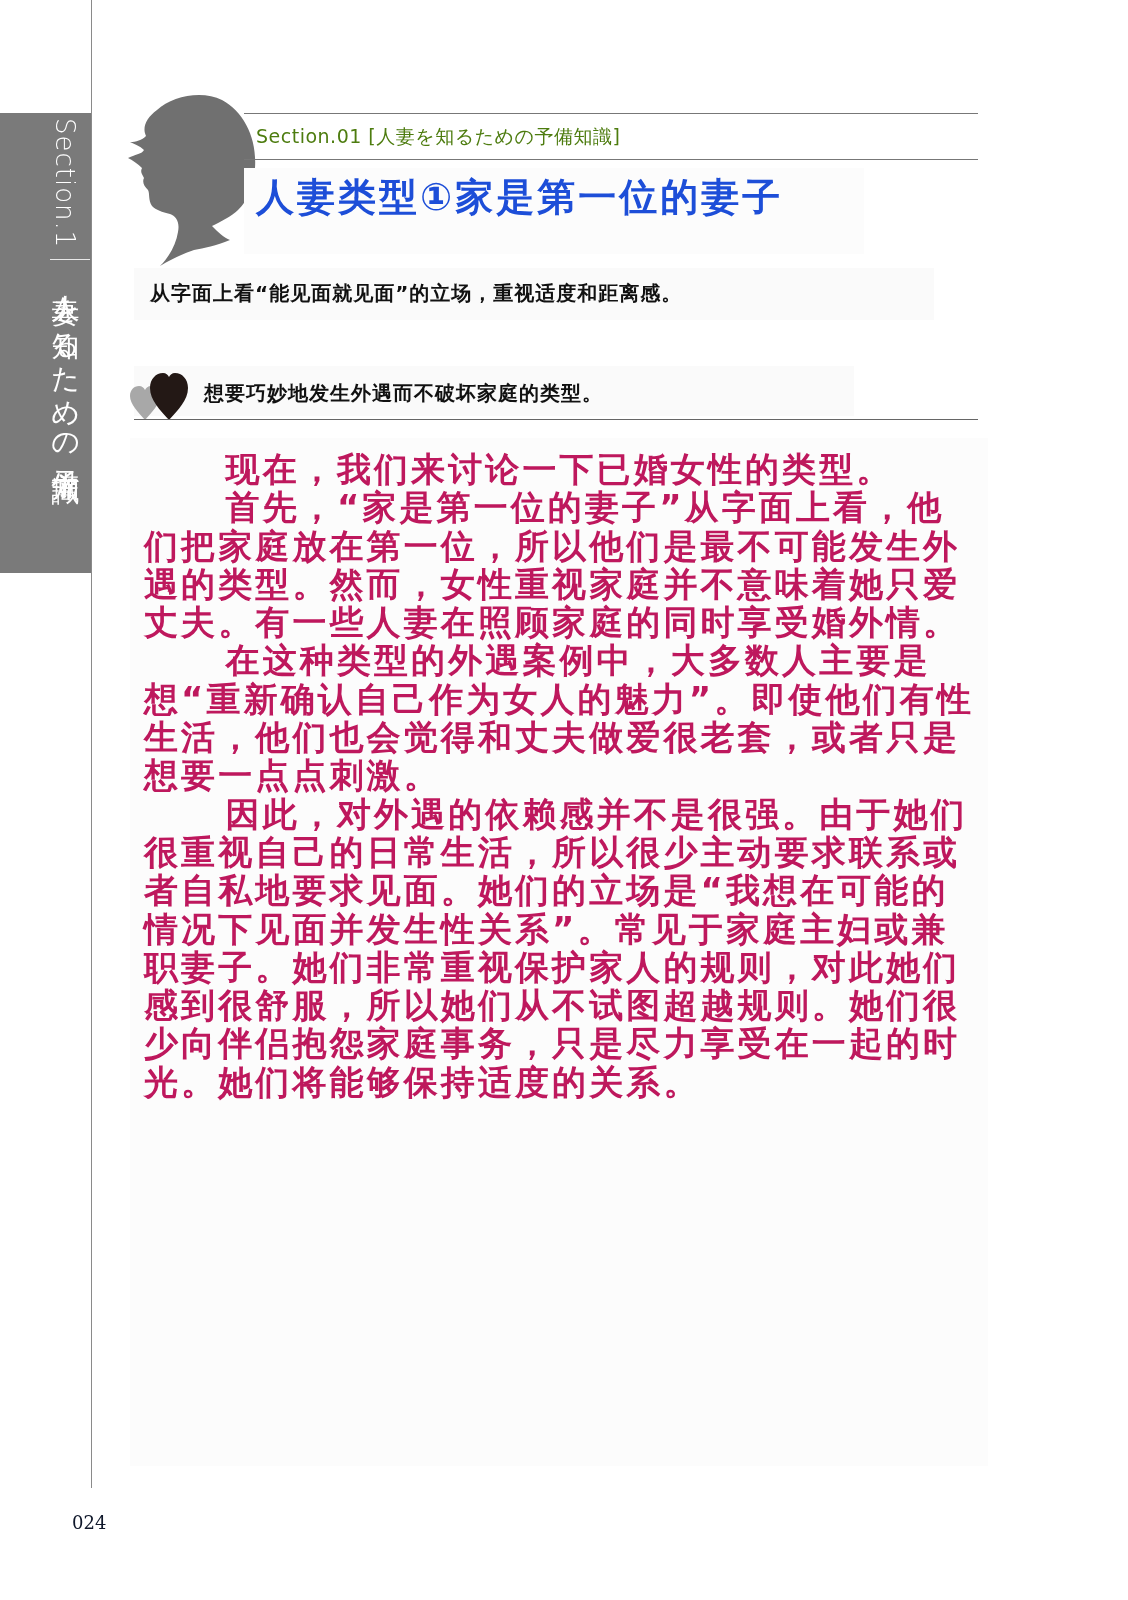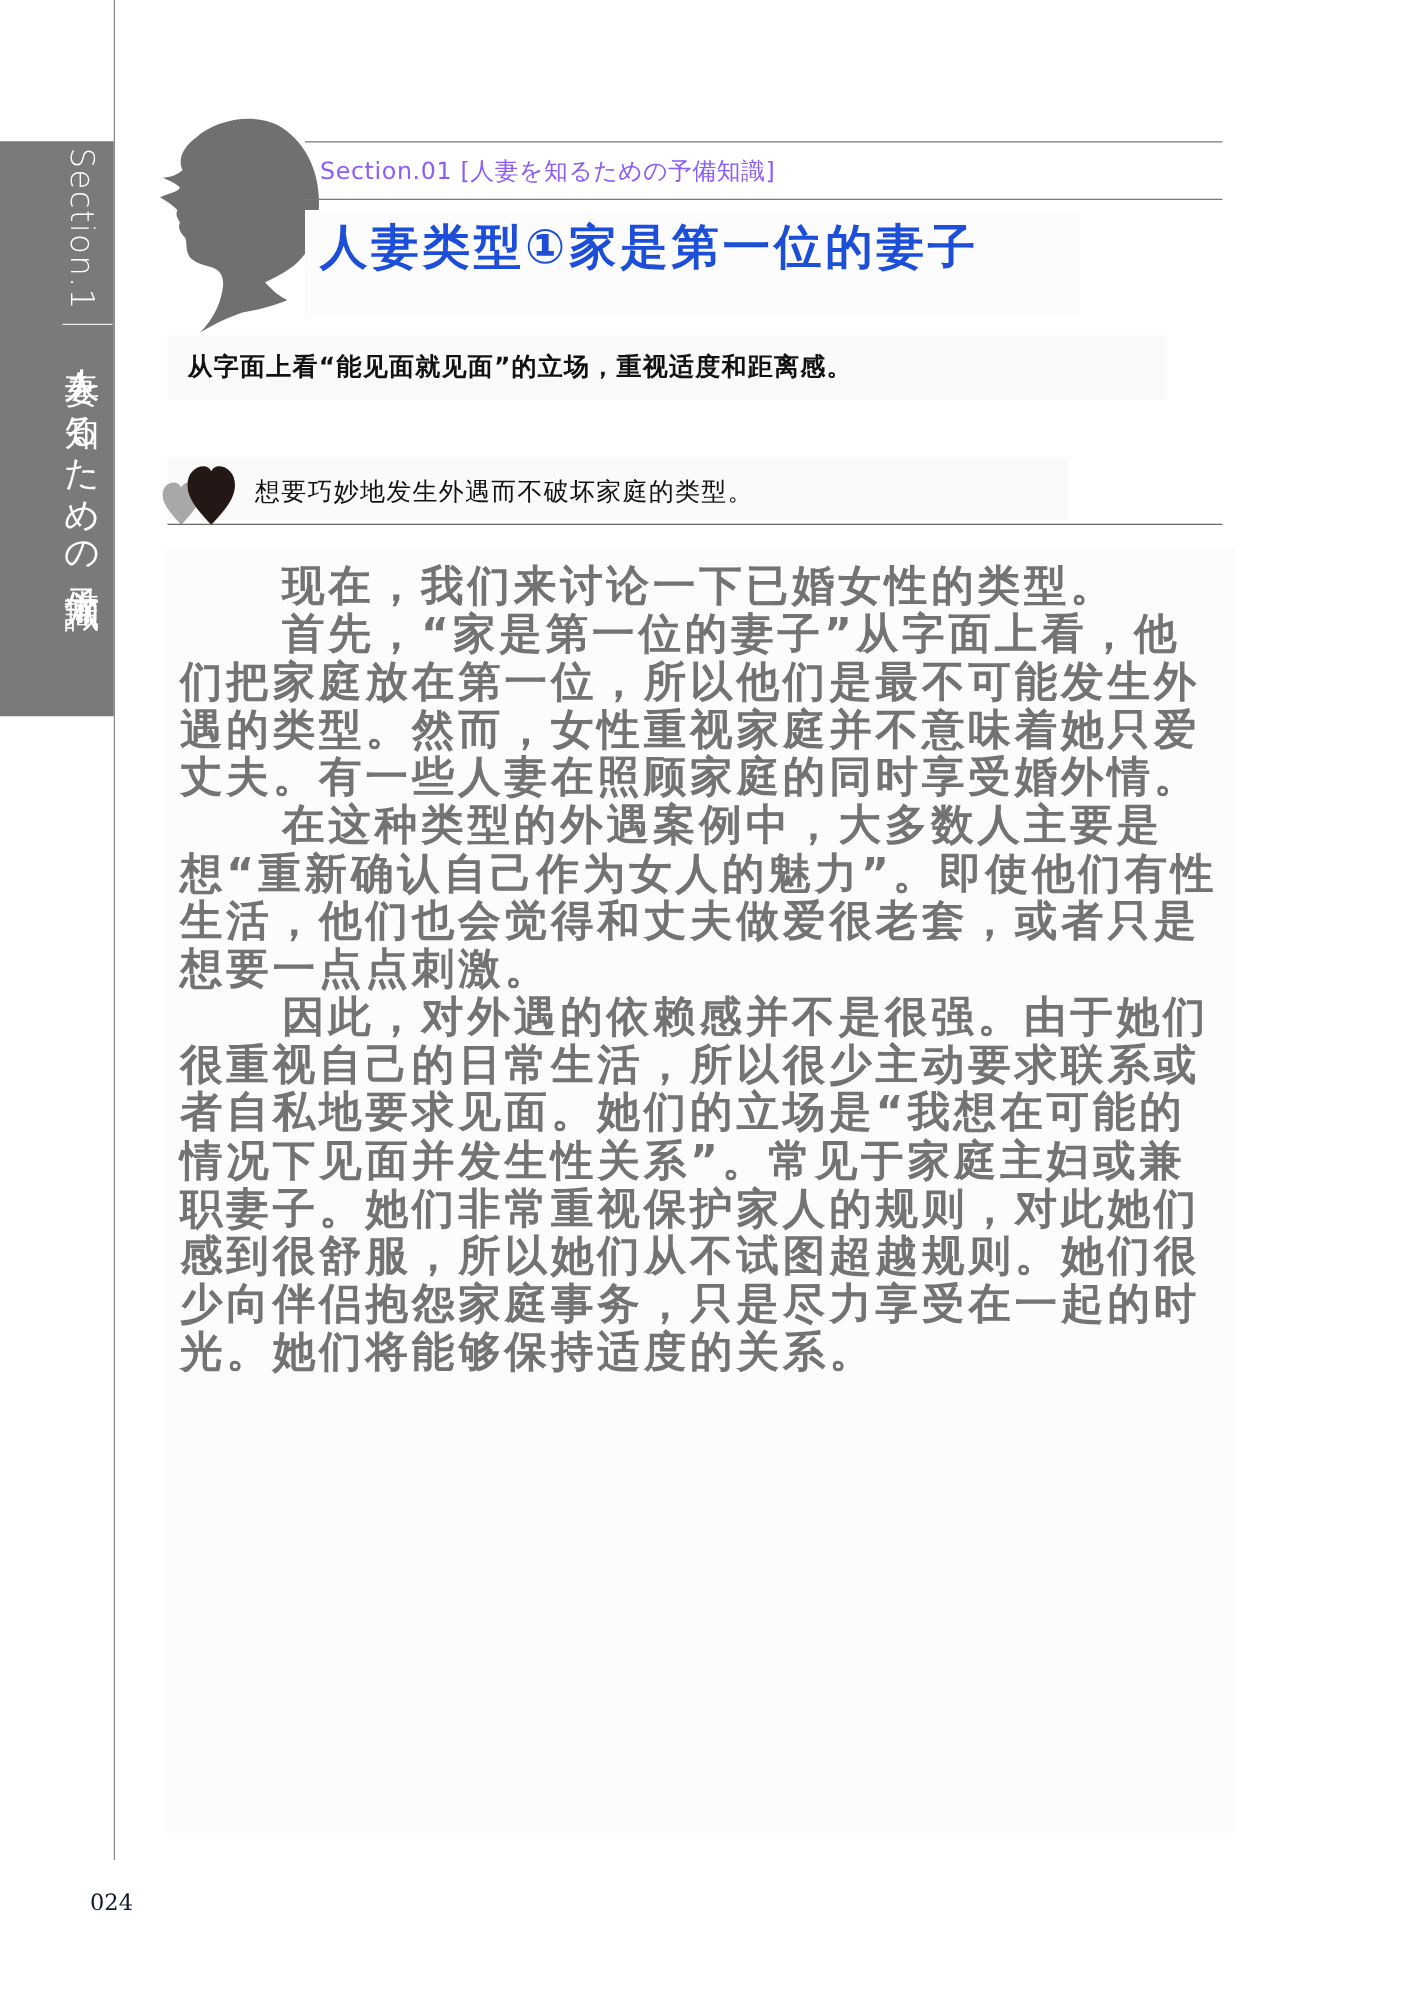--- a/index.html
+++ b/index.html
@@ -79,21 +79,21 @@
     .hline {
       position: absolute;
       height: 1px;
       background: #777;
     }
     .section-label {
       position: absolute;
       left: 256px;
       top: 124px;
       font-size: 19px;
-      color: #8b5cf6;
+      color: #4d7c0f;
       letter-spacing: 0.5px;
     }
     .title-box {
       position: absolute;
       left: 244px;
       top: 168px;
       width: 620px;
       height: 86px;
       background: #fcfcfc;
     }
@@ -137,42 +137,42 @@
       left: 130px;
       top: 372px;
       width: 62px;
       height: 50px;
     }
     .sub-heading {
       position: absolute;
       left: 204px;
       top: 380px;
       font-size: 20px;
-      font-weight: normal;
+      font-weight: bold;
       letter-spacing: 1px;
     }
 
     .body-box {
       position: absolute;
       left: 130px;
       top: 438px;
       width: 858px;
       height: 1028px;
       background: #fcfcfc;
     }
     .body-text {
       position: absolute;
       left: 144px;
       top: 450px;
       width: 830px;
       font-size: 34px;
       font-weight: bold;
       line-height: 38.3px;
       letter-spacing: 3.1px;
-      color: #737373;
+      color: #be185d;
     }
     .body-text p {
       margin: 0;
       text-indent: 2.4em;
     }
 
     .page-number {
       position: absolute;
       left: 72px;
       top: 1512px;

